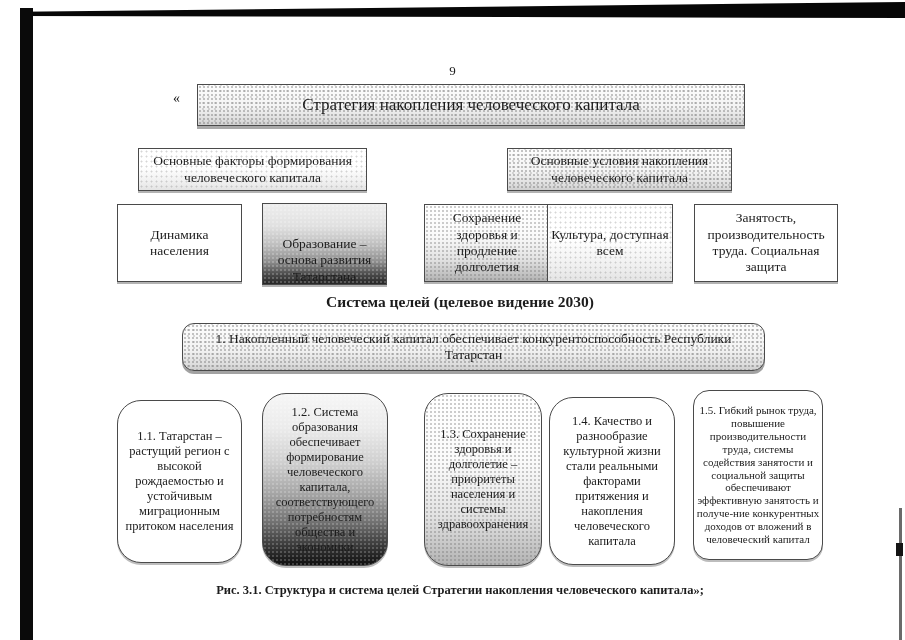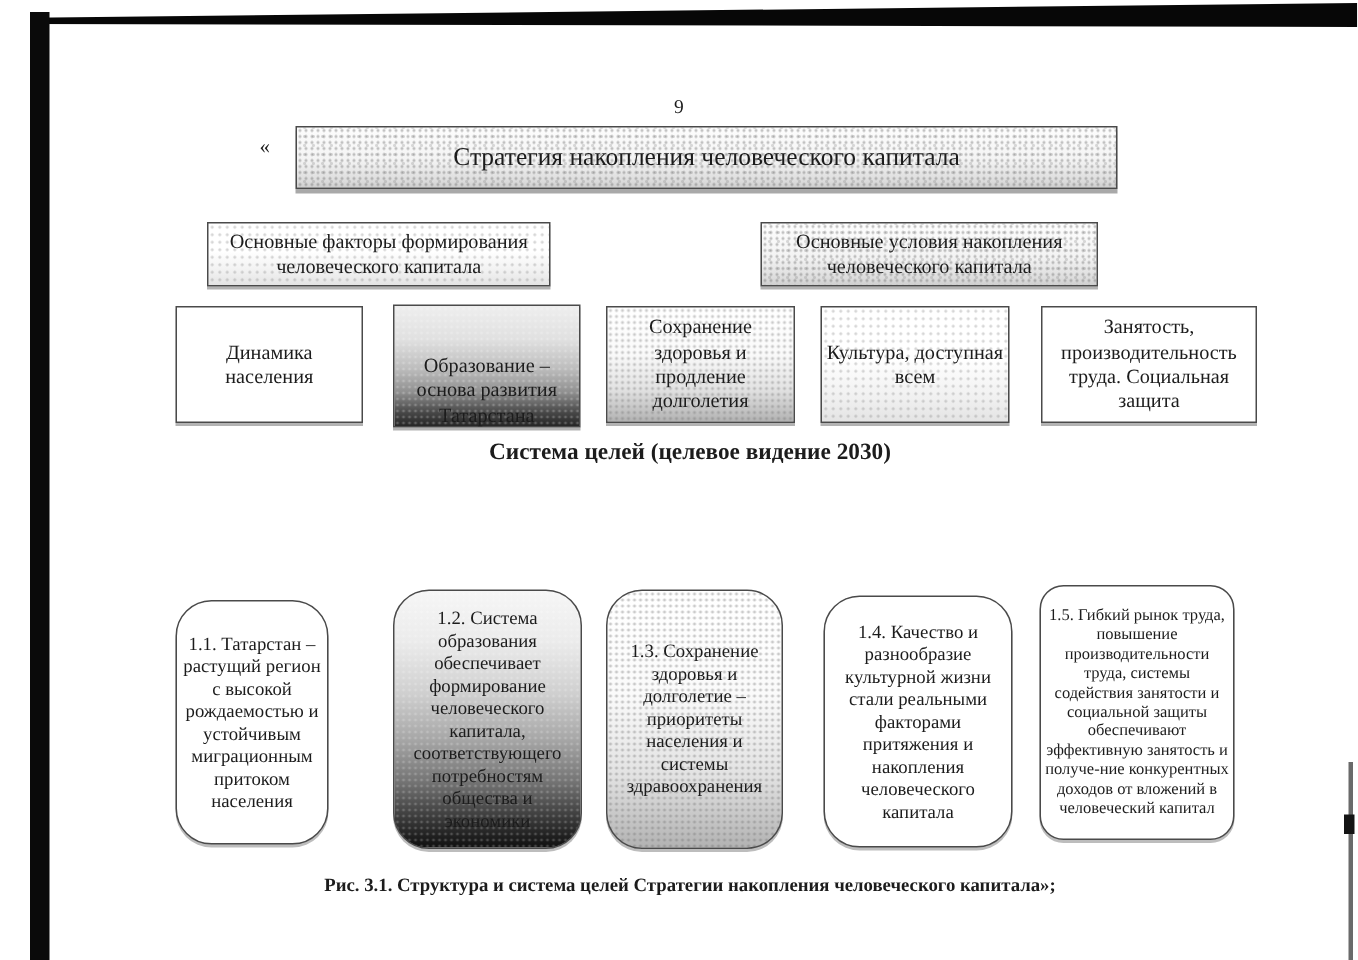--- a/index.html
+++ b/index.html
@@ -45,39 +45,40 @@
     background-image:
       radial-gradient(rgba(255,255,255,.22) 0.7px, transparent 1.2px),
       linear-gradient(180deg,#eeeeee 0%,#e0e0e0 28%,#bdbdbd 52%,#8f8f8f 72%,#4a4a4a 88%,#262626 100%);
     background-size:4px 4px,100% 100%;
   }
   .grad-light{
     background-image:
       radial-gradient(rgba(110,110,110,.35) 0.7px, transparent 1.3px),
       linear-gradient(180deg,#ffffff 0%,#fafafa 40%,#e2e2e2 72%,#bdbdbd 94%,#b2b2b2 100%);
     background-size:4px 4px,100% 100%;
+    margin-left:20px;
   }
   .grad-dark-goal{
     background-image:
       radial-gradient(rgba(255,255,255,.20) 0.7px, transparent 1.2px),
       linear-gradient(180deg,#f6f6f6 0%,#ebebeb 20%,#cfcfcf 40%,#a6a6a6 58%,#757575 74%,#3c3c3c 88%,#101010 100%);
     background-size:4px 4px,100% 100%;
   }
   
   .title-box{left:197px;top:84px;width:548px;height:42px;font-size:17px;box-shadow:0 3px 0 #a9a9a9;}
   .hdr-left {left:138px;top:148px;width:229px;height:43px;}
   .hdr-right{left:507px;top:148px;width:225px;height:43px;}
   .f1{left:117px;top:204px;width:125px;height:78px;}
   .f2{left:262px;top:203px;width:125px;height:82px;align-items:flex-start;padding-top:32px;}
   .f3{left:404px;top:204px;width:126px;height:78px;}
   .f4{left:547px;top:204px;width:126px;height:78px;}
   .f5{left:694px;top:204px;width:144px;height:78px;}
   .main-goal{left:182px;top:323px;width:583px;height:48px;border-radius:12px;box-shadow:0 3px 0 #a2a2a2;}
   .goal{border-radius:24px;font-size:12.5px;line-height:1.2;box-shadow:0 2px 0 #bdbdbd;padding:18px 4px;}
-  .g1{left:117px;top:400px;width:102px;height:163px;}
+  .g1{left:117px;top:400px;width:125px;height:163px;}
   .g2{left:262px;top:393px;width:126px;height:173px;}
   .g3{left:404px;top:393px;width:118px;height:173px;text-align:center;}
   .g4{left:549px;top:397px;width:126px;height:168px;}
   .g5{left:693px;top:390px;width:130px;height:170px;border-radius:16px;font-size:11px;line-height:1.18;padding:4px 2px;}
 </style>
 </head>
 <body>
 
 <div class="canvas">
 
@@ -111,20 +112,23 @@
   </div>
   <div class="bx speckle-soft f4">
     <span>Культура, доступная всем</span>
   </div>
   <div class="bx f5">
     <span>Занятость, производительность труда. Социальная защита</span>
   </div>
 
   <div class="goals-heading">Система целей (целевое видение 2030)</div>
 
+  <div class="bx speckle main-goal">
+    <span>1. Накопленный человеческий капитал обеспечивает конкурентоспособность Республики Татарстан</span>
+  </div>
 
   <div class="bx goal g1">
     <span>1.1. Татарстан – растущий регион с высокой рождаемостью и устойчивым миграционным притоком населения</span>
   </div>
   <div class="bx goal grad-dark-goal g2">
     <span>1.2. Система образования обеспечивает формирование человеческого капитала, соответствующего потребностям общества и экономики</span>
   </div>
   <div class="bx goal grad-light g3">
     <span>1.3. Сохранение здоровья и долголетие – приоритеты населения и системы здравоохранения</span>
   </div>

